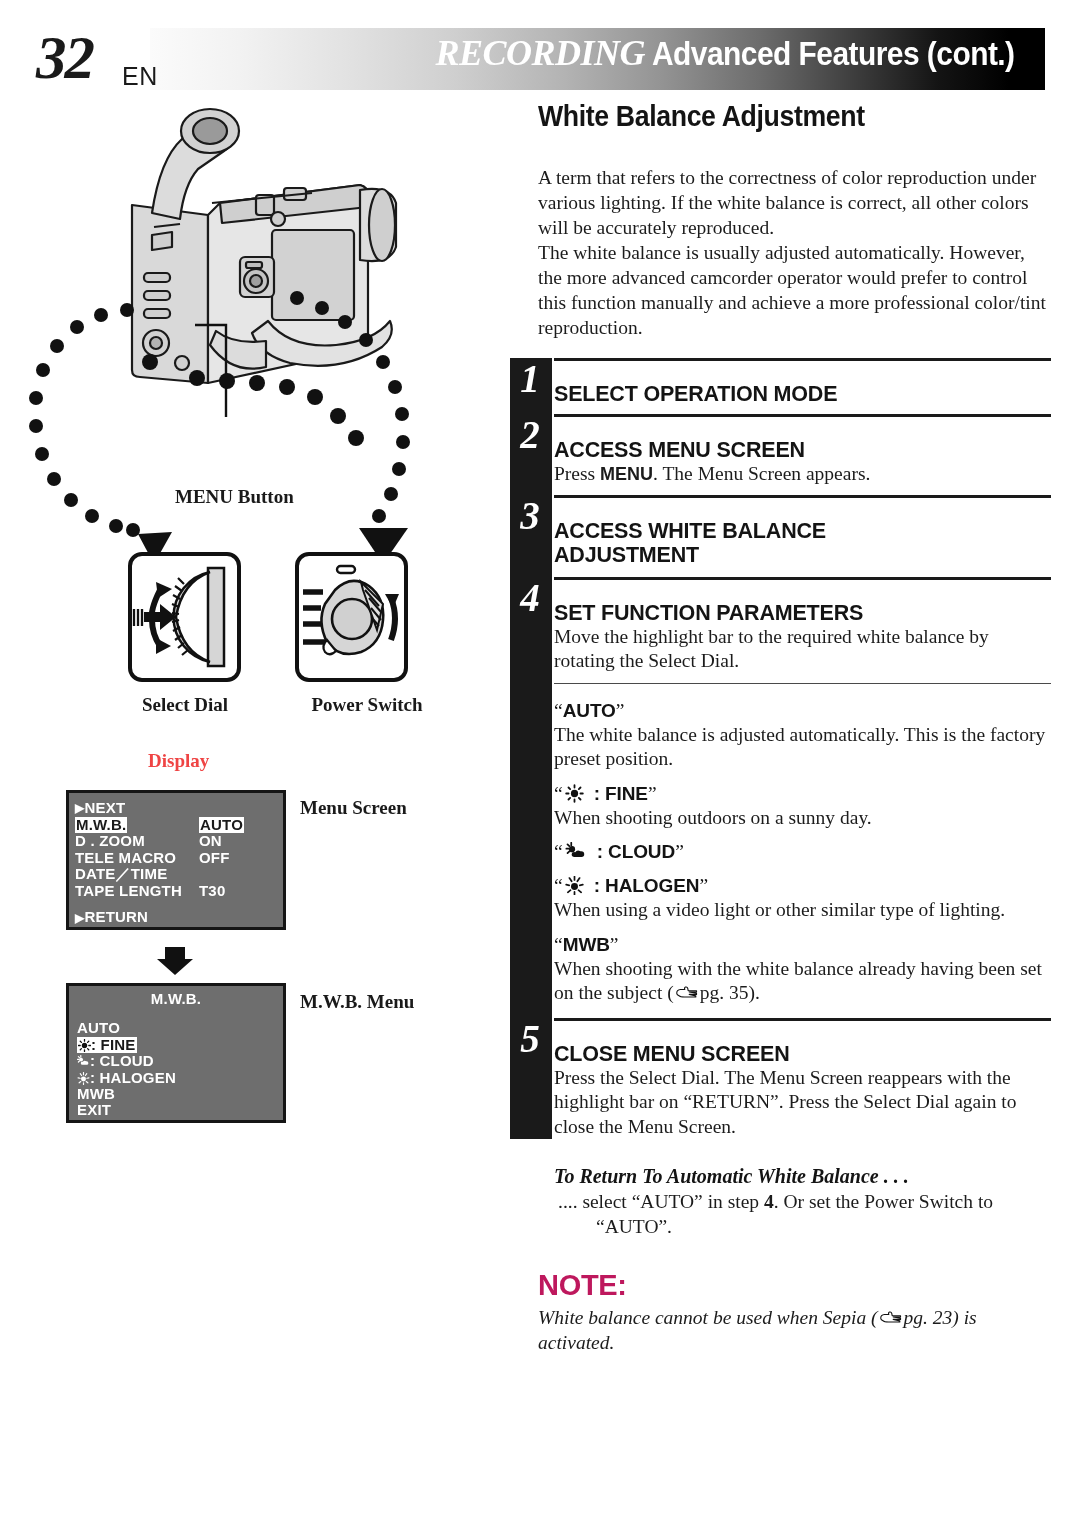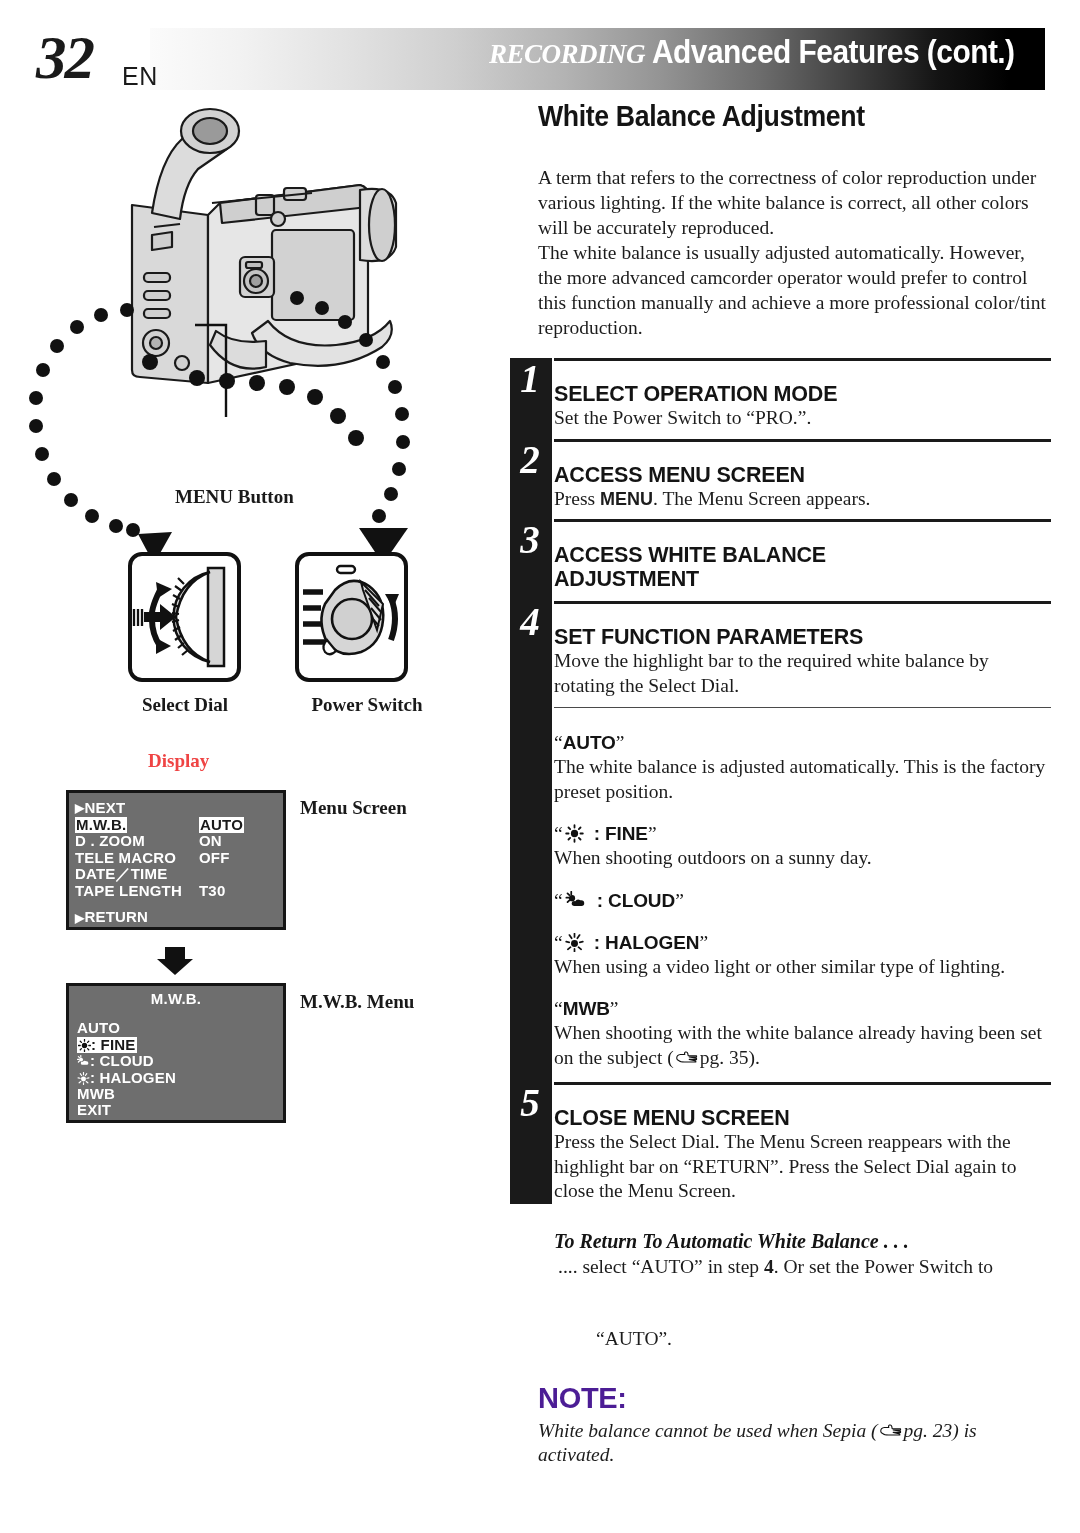--- a/index.html
+++ b/index.html
@@ -32,21 +32,21 @@
     font-family: "Liberation Sans", sans-serif;
     font-size: 25px; font-weight: 400; color: #1a1a1a; letter-spacing: .5px;
   }
   .hdr-right {
     position: absolute; right: 16px; top: 4px;
     color: #ffffff; white-space: nowrap;
     font-family: "Liberation Sans", sans-serif;
   }
   .hdr-recording {
     font-family: "Liberation Serif", serif;
-    font-style: italic; font-weight: 700; font-size: 27px;
+    font-style: italic; font-weight: 700; font-size: 36px;
     letter-spacing: -.5px; vertical-align: baseline;
   }
   .hdr-sub {
     font-family: "Liberation Sans", sans-serif;
     font-weight: 700; font-size: 34px; letter-spacing: -.6px;
     margin-left: 7px; vertical-align: baseline;
     transform: scaleX(.88); display: inline-block; transform-origin: left bottom;
   }
 
   
@@ -146,21 +146,21 @@
     letter-spacing: -.2px; padding-top: 21px; line-height: 24px;
   }
   .step-body {
     font-family: "Liberation Serif", serif;
     font-size: 19.5px; line-height: 24.5px; color: #1c1c1c;
   }
   .step-body b { font-family: "Liberation Sans", sans-serif; font-size: 18px; font-weight: 700; }
 
   .opt-head {
     font-family: "Liberation Serif", serif; font-size: 19.5px; color: #141414;
-    margin-top: 18px; line-height: 24px;
+    margin-top: 10px; line-height: 24px;
   }
   .opt-head b {
     font-family: "Liberation Sans", sans-serif;
     font-weight: 700; font-size: 19px; letter-spacing: -.1px;
   }
   .opt-body {
     font-family: "Liberation Serif", serif;
     font-size: 19.5px; line-height: 24.5px; color: #1c1c1c;
   }
   .icon-inline { display: inline-block; vertical-align: -3px; margin: 0 10px 0 2px; }
@@ -169,26 +169,26 @@
     margin-left: 46px; margin-top: 26px; width: 500px;
     font-family: "Liberation Serif", serif;
   }
   .retauto-h {
     font-weight: 700; font-style: italic; font-size: 20px; color: #141414;
   }
   .retauto-b {
     font-size: 19.5px; line-height: 24.5px; color: #1c1c1c; margin-top: 2px;
     padding-left: 4px; text-indent: 0;
   }
-  .retauto-b .ind { display: block; padding-left: 38px; margin-top: 48px; }
+  .retauto-b .ind { display: block; padding-left: 38px; }
 
   .note-wrap { margin-left: 30px; margin-top: 30px; width: 510px; }
   .note-h {
     font-family: "Liberation Sans", sans-serif;
-    font-weight: 700; font-size: 29px; color: #4c1d95; letter-spacing: -.3px;
+    font-weight: 700; font-size: 29px; color: #be185d; letter-spacing: -.3px;
   }
   .note-b {
     font-family: "Liberation Serif", serif;
     font-style: italic; font-size: 19.5px; line-height: 24.5px;
     color: #1c1c1c; margin-top: 4px;
   }
 </style>
 </head>
 <body>
 
@@ -436,21 +436,20 @@
       <p>The white balance is usually adjusted automatically. However, the more advanced camcorder operator would prefer to control this function manually and achieve a more professional color/tint reproduction.</p>
     </div>
 
     <div class="steps">
       <div class="stepbar"></div>
       <div class="stepcontent">
 
         <div class="step rule-thick">
           <div class="step-num">1</div>
           <div class="step-head">SELECT OPERATION MODE</div>
-          <div class="step-body"><span>Set the Power Switch to “PRO.”.</span></div>
         </div>
 
         <div class="step rule-thick" style="margin-top:8px">
           <div class="step-num">2</div>
           <div class="step-head">ACCESS MENU SCREEN</div>
           <div class="step-body"><span>Press </span><b>MENU</b><span>. The Menu Screen appears.</span></div>
         </div>
 
         <div class="step rule-thick" style="margin-top:8px">
           <div class="step-num">3</div>

